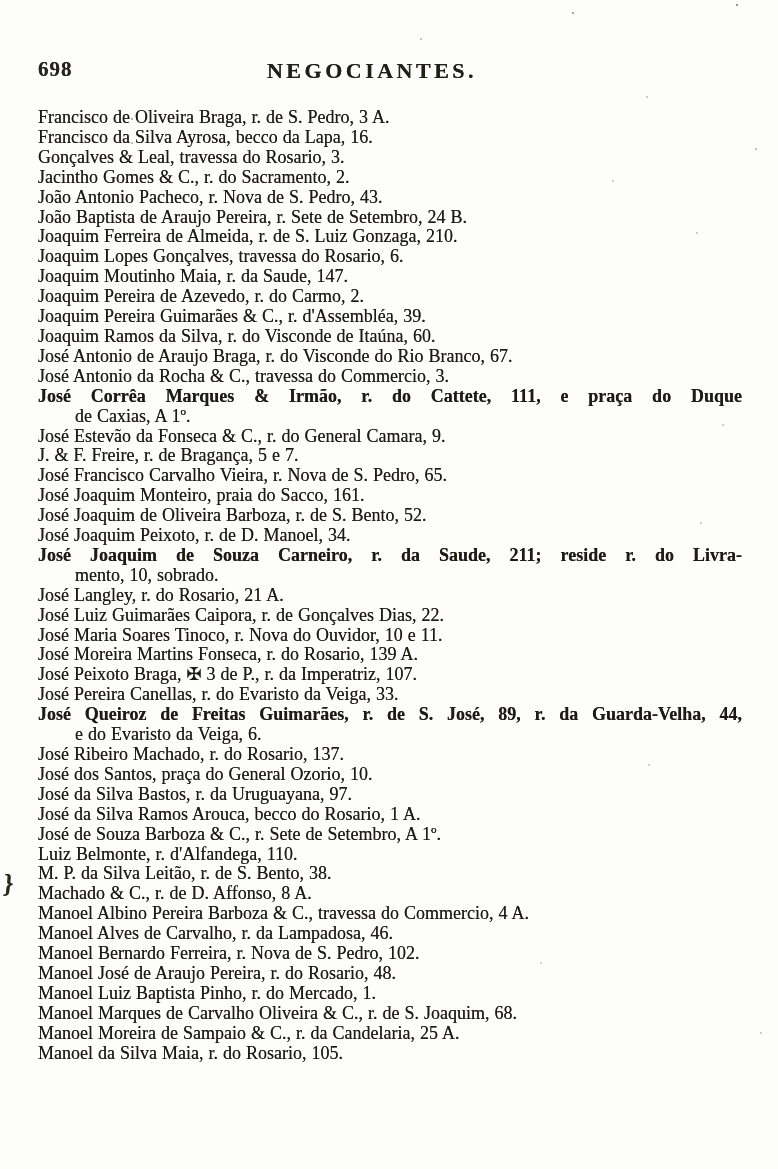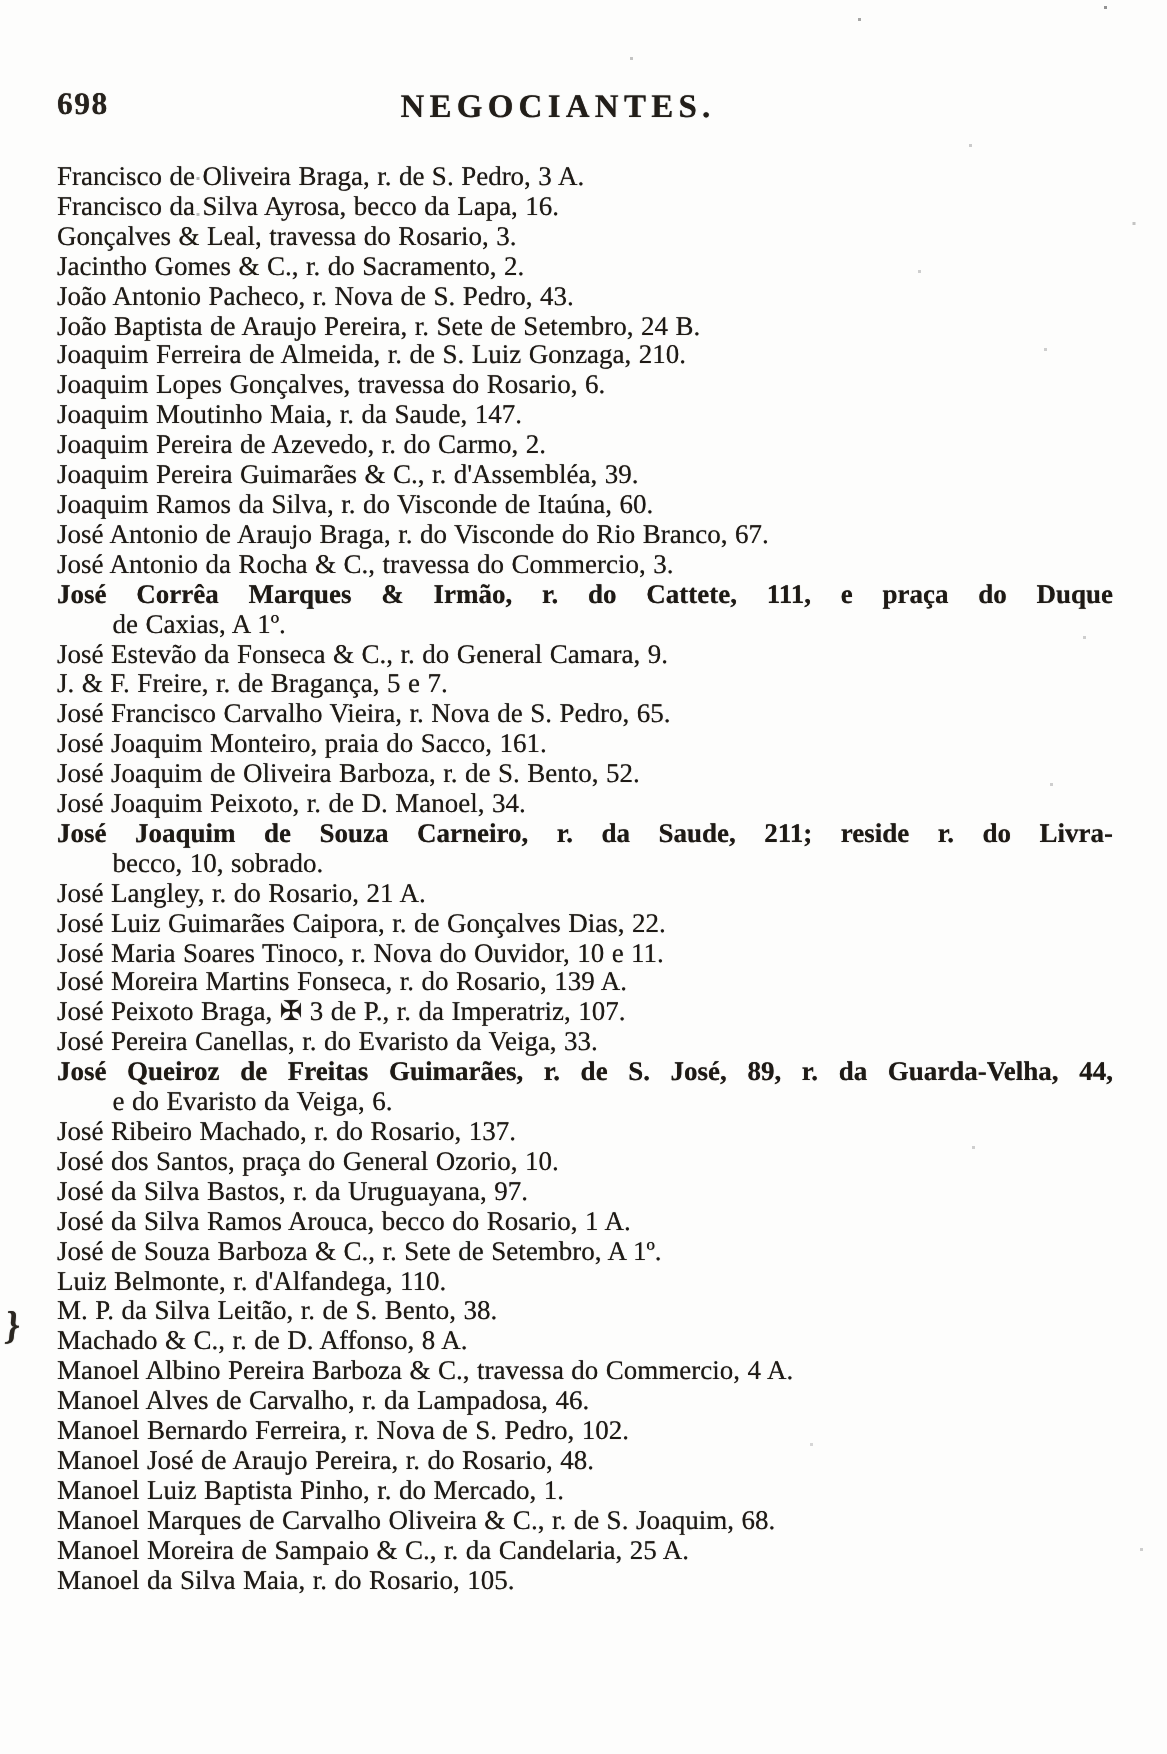--- a/index.html
+++ b/index.html
@@ -175,21 +175,21 @@
         <div class="line">José Joaquim Monteiro, praia do Sacco, 161.</div>
       </div>
       <div class="entry">
         <div class="line">José Joaquim de Oliveira Barboza, r. de S. Bento, 52.</div>
       </div>
       <div class="entry">
         <div class="line">José Joaquim Peixoto, r. de D. Manoel, 34.</div>
       </div>
       <div class="entry">
         <div class="line justify">José Joaquim de Souza Carneiro, r. da Saude, 211; reside r. do Livra-</div>
-        <div class="line cont">becco, 10, sobrado.</div>
+        <div class="line cont">mento, 10, sobrado.</div>
       </div>
       <div class="entry">
         <div class="line">José Langley, r. do Rosario, 21 A.</div>
       </div>
       <div class="entry">
         <div class="line">José Luiz Guimarães Caipora, r. de Gonçalves Dias, 22.</div>
       </div>
       <div class="entry">
         <div class="line">José Maria Soares Tinoco, r. Nova do Ouvidor, 10 e 11.</div>
       </div>

